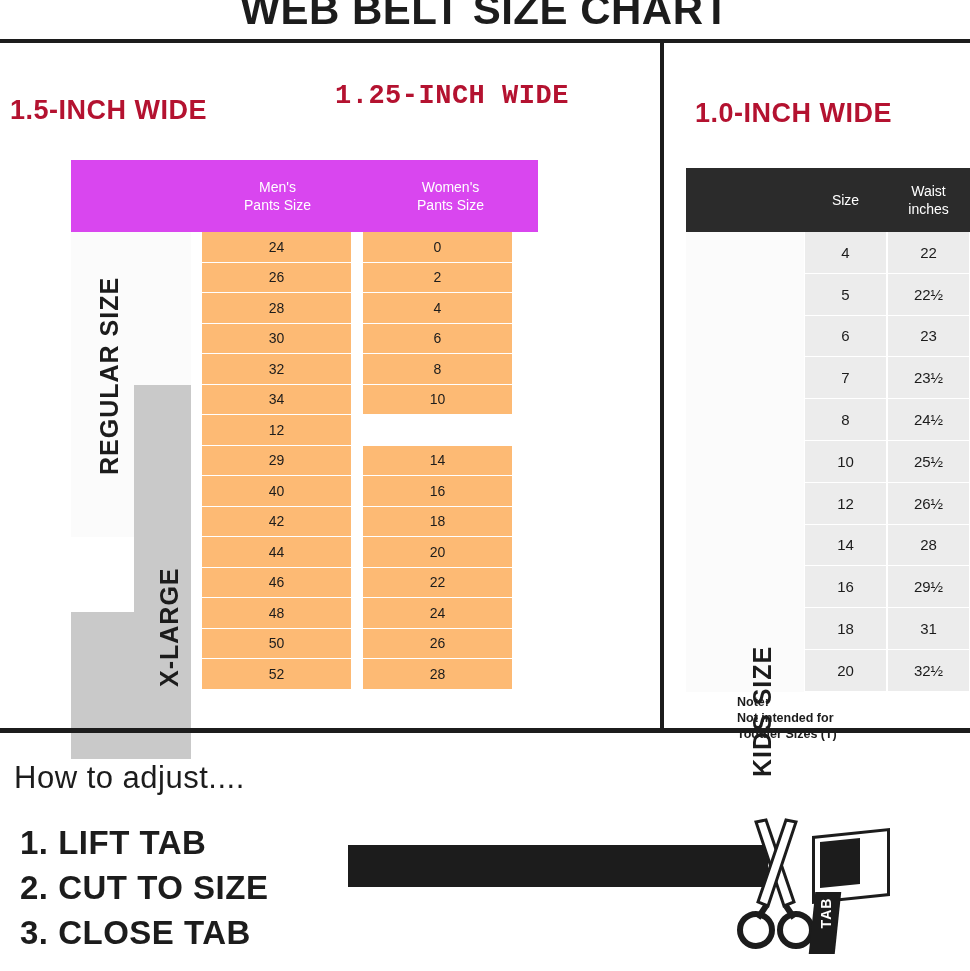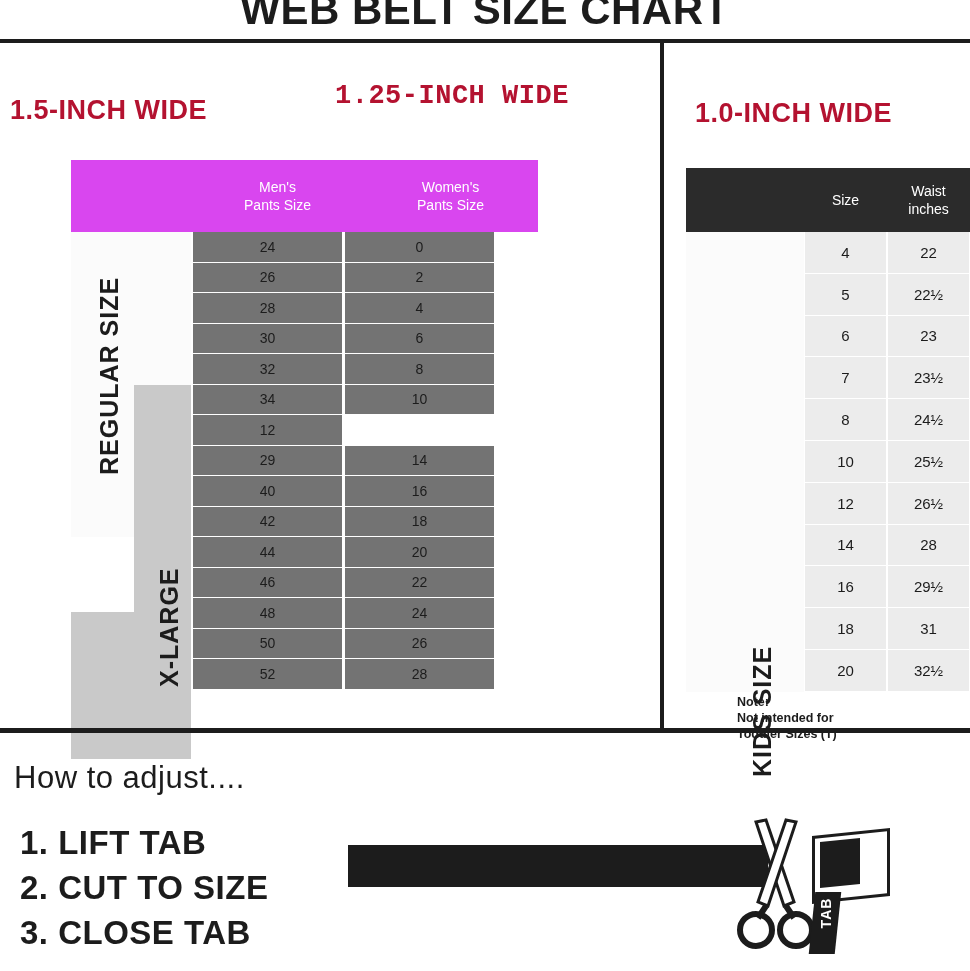--- a/index.html
+++ b/index.html
@@ -92,22 +92,22 @@
   }
   .at-body { position: relative; }
   .at-row {
     display: flex;
     height: 30.5px;
     align-items: stretch;
   }
   .at-row .stub { width: 120px; }
   .at-row .val {
     width: 149px;
-    margin: 0 1px 1px 2px;
-    background: #737373;
+    margin: 0 1px 1px 11px;
+    background: #fdba74;
     display: flex;
     align-items: center;
     justify-content: center;
     font-size: 14px;
     color: #1c1c1c;
   }
 
   
   .stub-regular {
     position: absolute;

